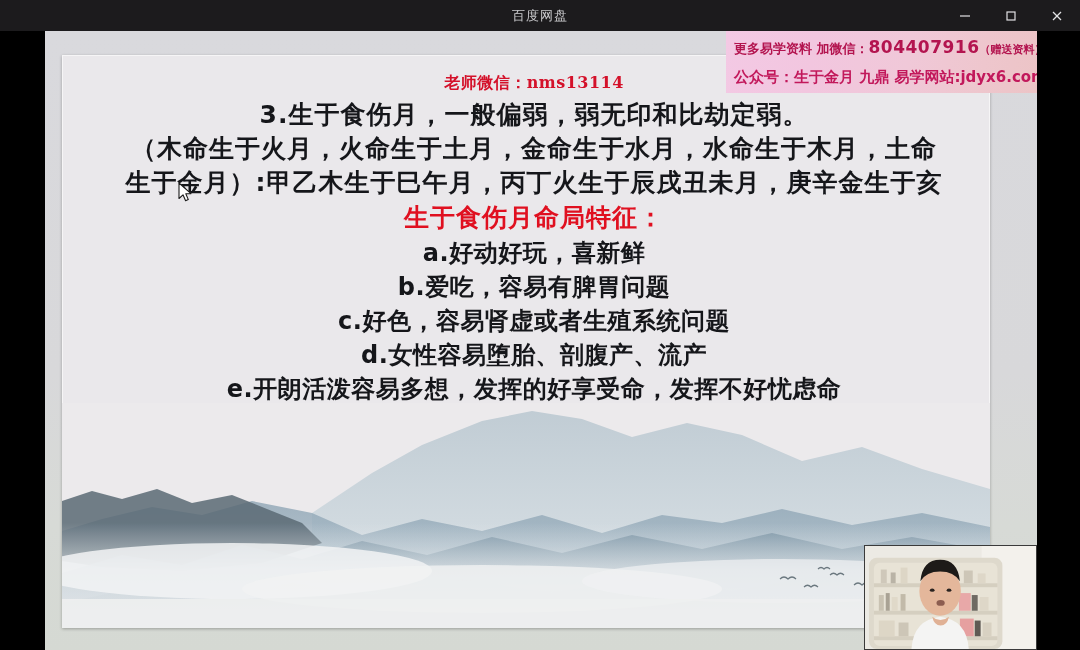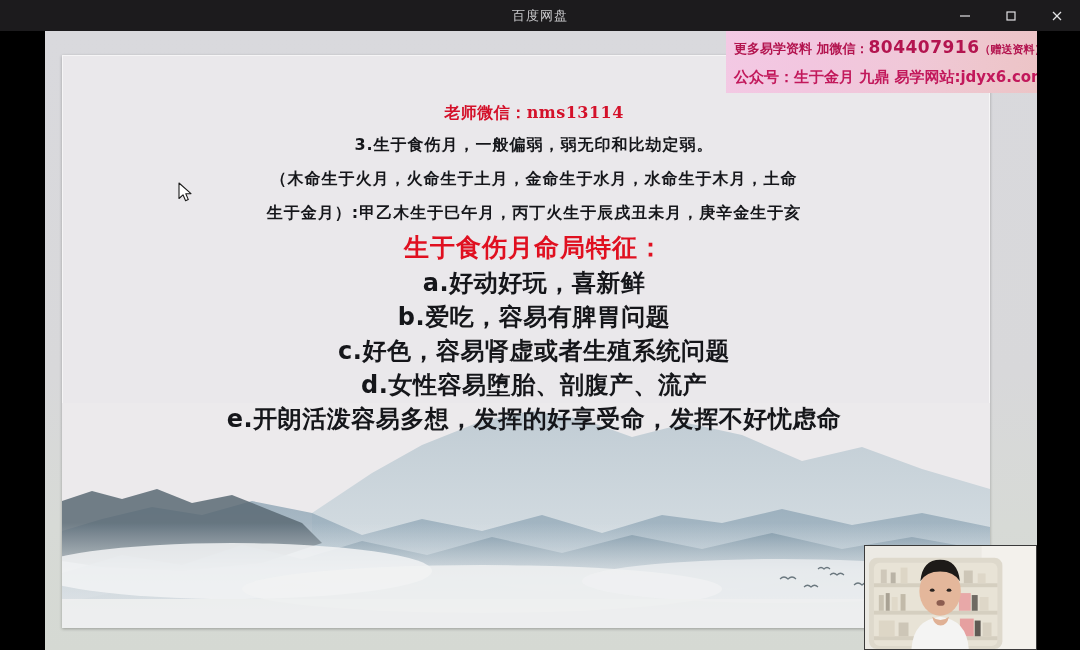--- a/index.html
+++ b/index.html
@@ -43,23 +43,23 @@
 
   
   .text-wrap{position:absolute;left:26px;top:18px;right:10px;}
   .line{
     color:#15161a;white-space:nowrap;
     font-family:"DejaVu Sans","Liberation Sans",sans-serif;
     font-weight:700;
   }
   .teacher-wx{
     color:#d4112a;font-size:16px;font-weight:700;letter-spacing:.5px;
-    margin-bottom:4px;font-family:"DejaVu Serif","Liberation Serif",serif;margin-top:30px;
-  }
-  .l-main{font-size:16px;line-height:34px;letter-spacing:1px;}
+    margin-bottom:4px;font-family:"DejaVu Serif","Liberation Serif",serif;
+  }
+  .l-main{font-size:25px;line-height:34px;letter-spacing:1px;}
   .l-red{
     color:#e01020;font-size:25px;line-height:36px;letter-spacing:1px;font-weight:700;
     font-family:Liberation Serif, serif;
   }
   .l-item{font-size:24px;line-height:34px;letter-spacing:.5px;}
 
   
   .landscape{
     position:absolute;left:0;right:0;bottom:0;height:225px;overflow:hidden;
   }

